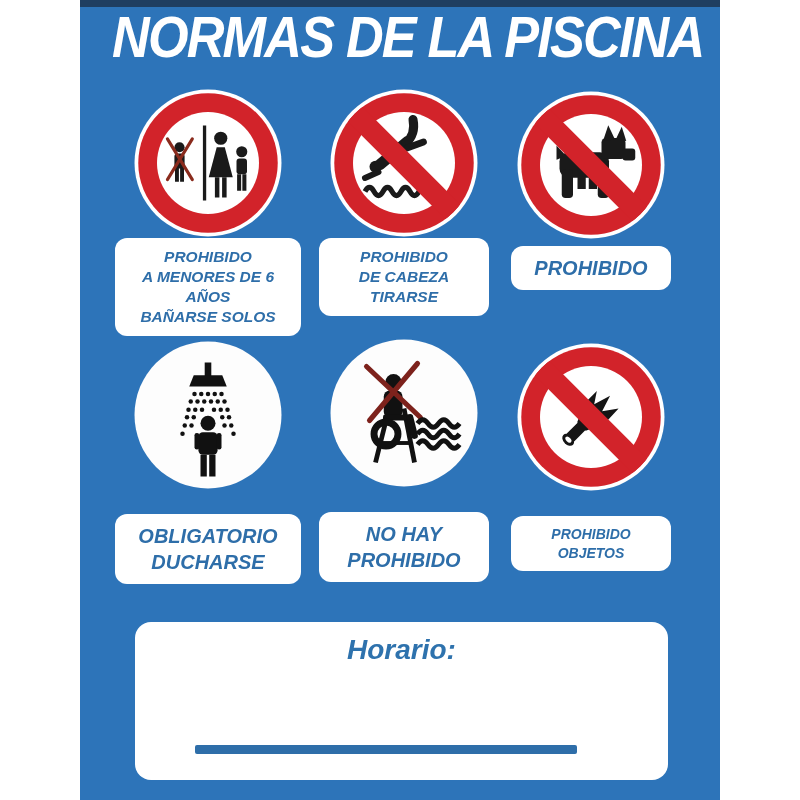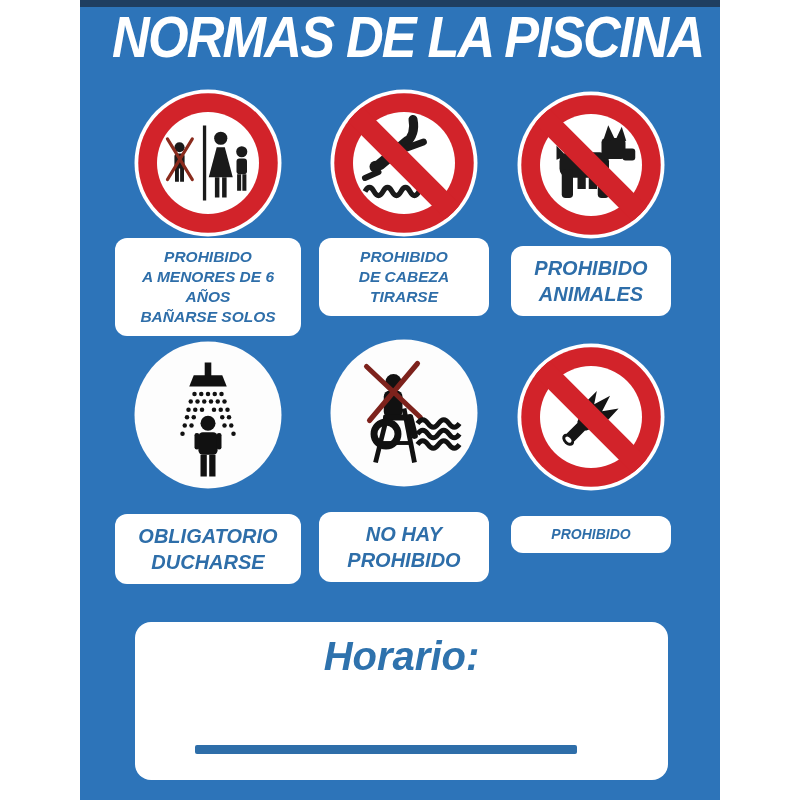--- a/index.html
+++ b/index.html
@@ -39,21 +39,21 @@
   #c2 { left:231px; top:88px; }
   #c3 { left:418px; top:90px; }
   #c4 { left:35px;  top:340px; }
   #c5 { left:231px; top:338px; }
   #c6 { left:418px; top:342px; }
   .horario {
     position:absolute; left:55px; top:622px; width:533px; height:158px;
     background:#ffffff; border-radius:16px;
   }
   .horario-title {
-    text-align:center; font-size:40px; font-weight:700; color:#2e72ad;
+    text-align:center; font-size:28px; font-weight:700; color:#2e72ad;
     margin:0; padding-top:12px;
   }
   .horario-line {
     position:absolute; left:60px; bottom:26px; width:382px; height:9px;
     background:#2e6ea9; border-radius:2px;
   }
 </style>
 </head>
 <body>
 
@@ -145,21 +145,20 @@
           <rect x="57" y="32" width="16" height="14" rx="3"></rect>
           <polygon points="58,34 61.5,23.5 66,33"></polygon>
           <polygon points="66.5,33 70.5,24.5 73.5,34"></polygon>
           <rect x="71" y="39" width="8.5" height="8" rx="2"></rect>
         </g>
         <rect x="3" y="43" width="94" height="14" fill="#d2232a" transform="rotate(45 50 50)" clip-path="url(#clip3)"></rect>
       </svg>
     </span>
     <div class="label fs-l w160 mt6">
       <span class="ln">PROHIBIDO</span>
-      <span class="ln">ANIMALES</span>
     </div>
   </div>
 
   <div class="cell" id="c4">
     <span>
       <svg class="icon" width="150" height="150" viewBox="0 0 100 100">
         <circle cx="50" cy="50" r="49" fill="#fdfdfd"></circle>
         <g fill="#111111">
           <rect x="47.8" y="15" width="4.4" height="9"></rect>
           <polygon points="40.5,23.5 59.5,23.5 62.5,31 37.5,31"></polygon>
@@ -255,20 +254,21 @@
             <rect x="-3.6" y="7" width="7.2" height="14" rx="2"></rect>
           </g>
           <ellipse cx="0" cy="21.5" rx="4.6" ry="3.2" fill="#151515"></ellipse>
           <ellipse cx="0" cy="21.3" rx="2.4" ry="1.5" fill="#ffffff"></ellipse>
         </g>
         <rect x="3" y="43" width="94" height="14" fill="#d2232a" transform="rotate(45 50 50)" clip-path="url(#clip6)"></rect>
       </svg>
     </span>
     <div class="label fs-xs w160 mt12">
       <span class="ln">PROHIBIDO</span>
+      <span class="ln">OBJETOS</span>
     </div>
   </div>
 
   <div class="horario">
     <p class="horario-title">Horario:</p>
     <div class="horario-line"></div>
   </div>
 </div>
 
 </body></html>

